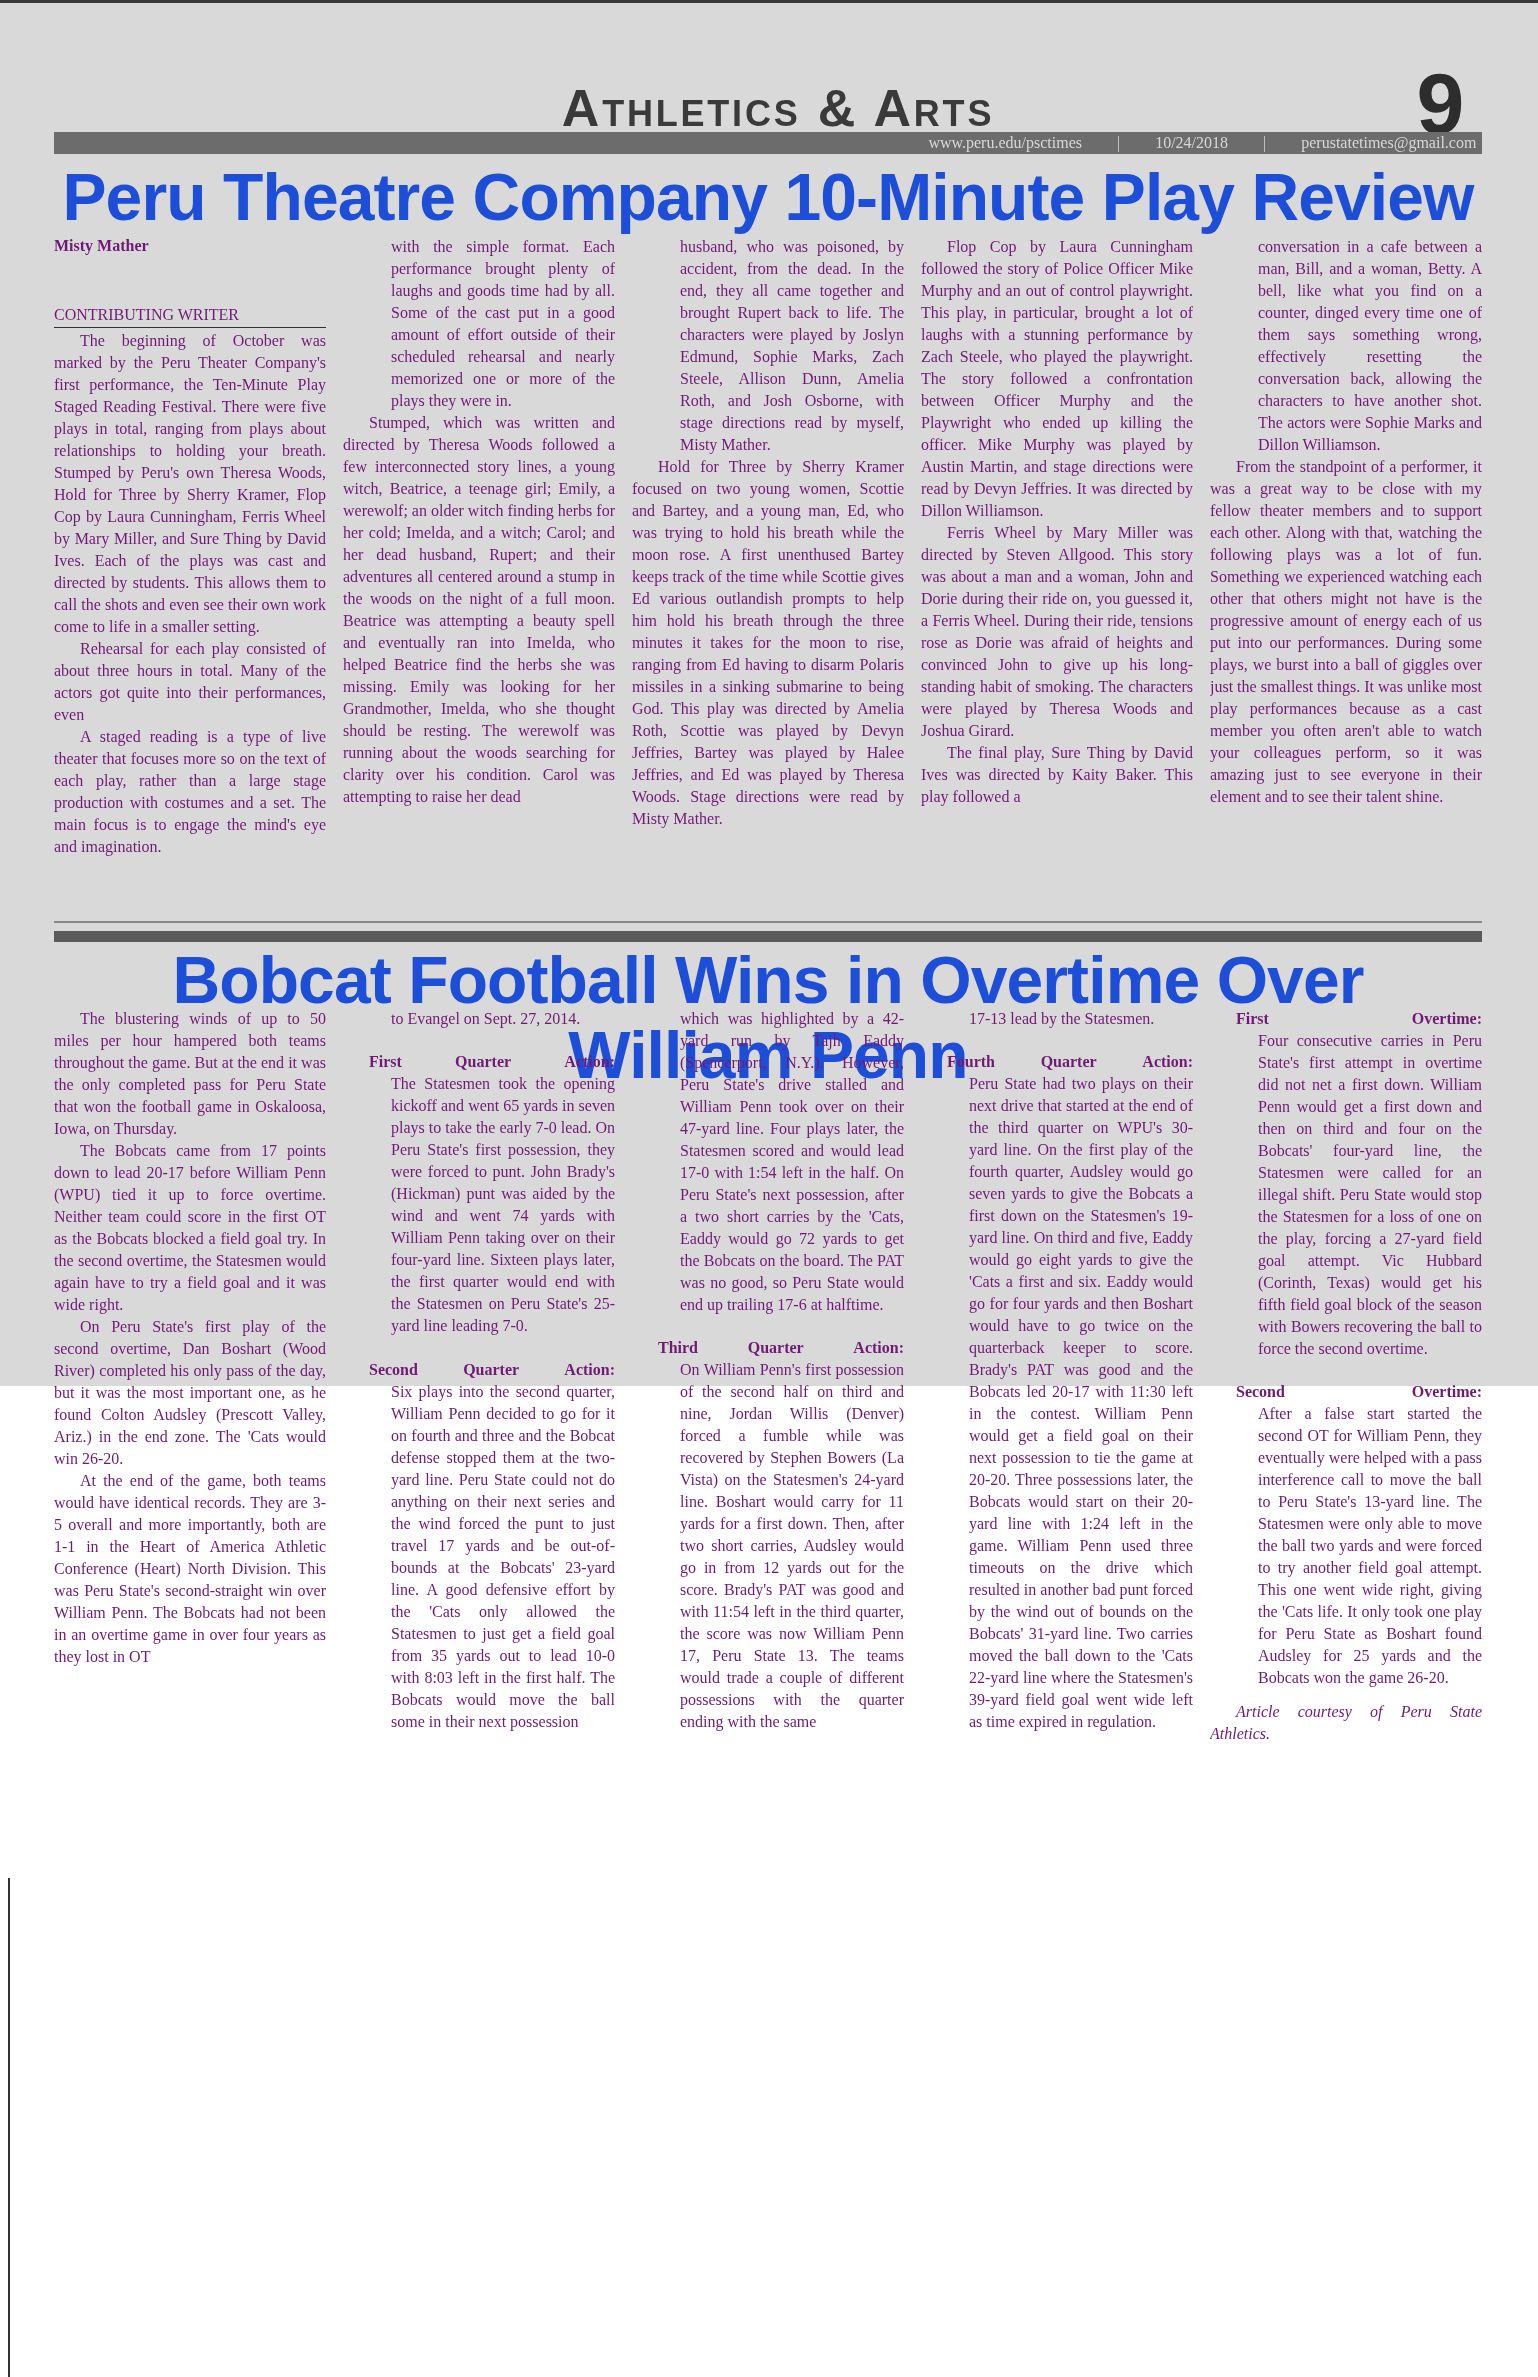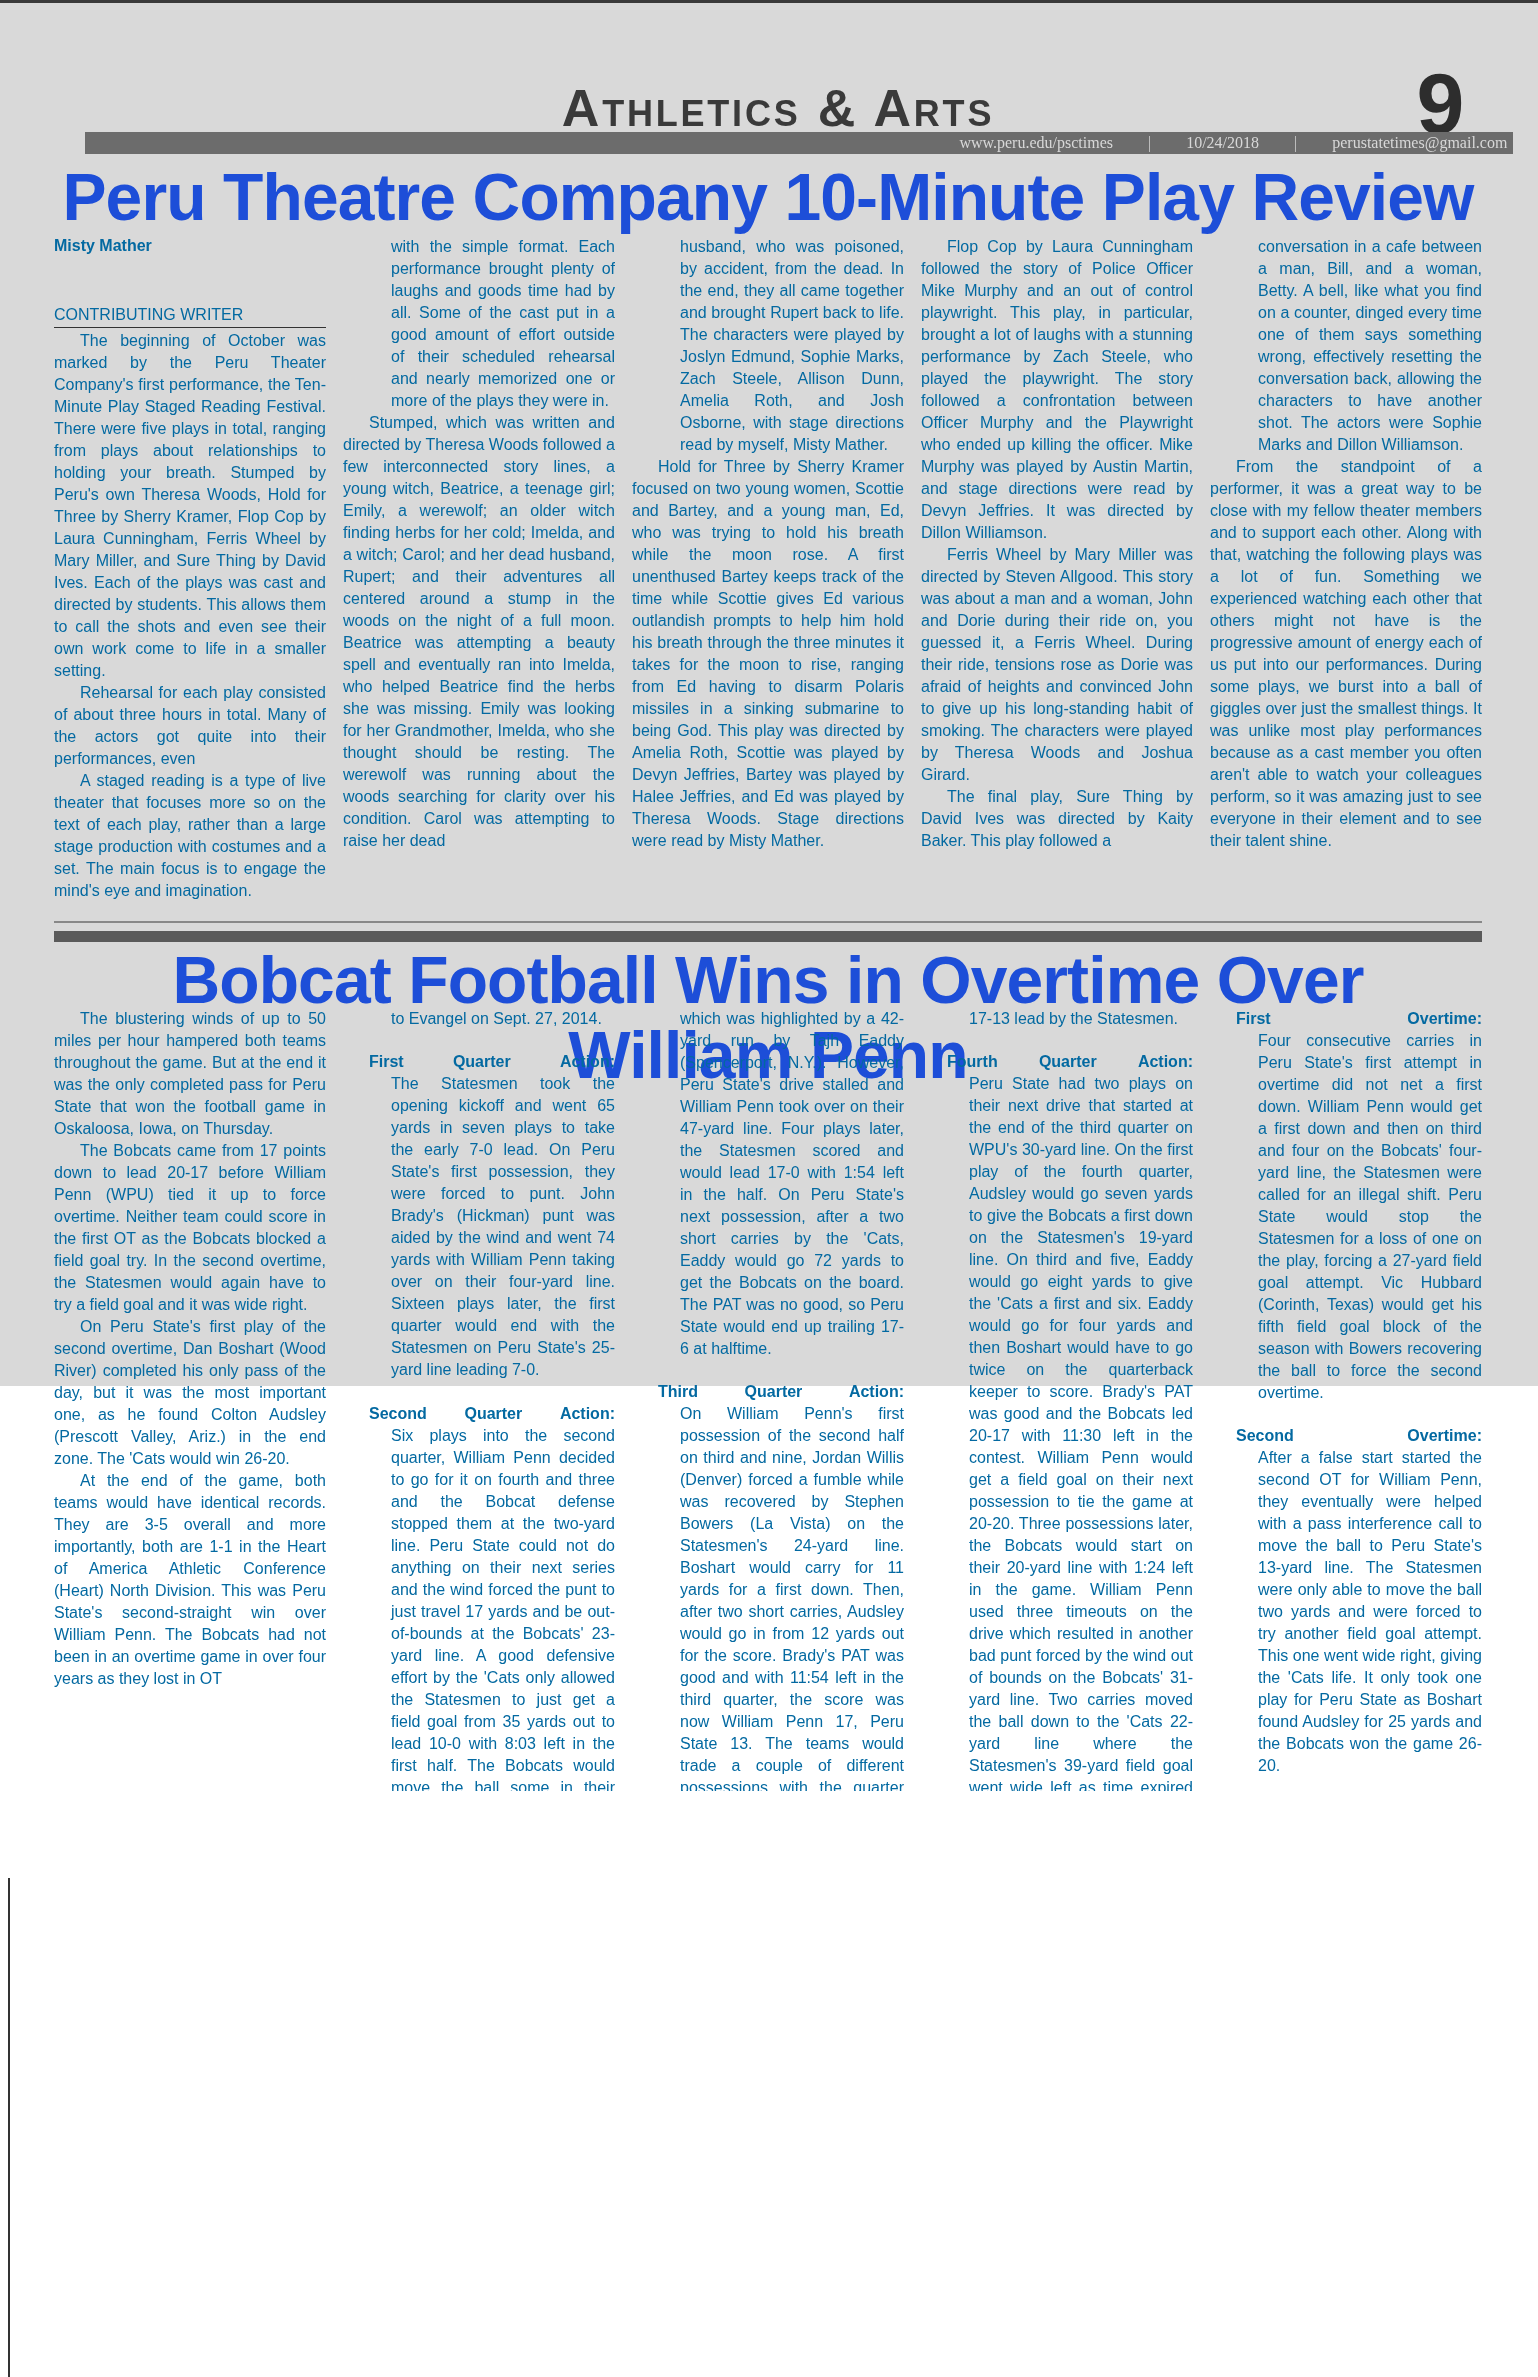--- a/index.html
+++ b/index.html
@@ -20,42 +20,42 @@
     font-variant: small-caps; text-align: center;
   }
   .page-number {
     position: absolute; left: 1403px; top: 58px; width: 75px; height: 84px;
     font-size: 86px; font-weight: bold; color: #2d2d2d; line-height: 84px; text-align: center;
   }
   .info-bar {
     position: absolute; left: 54px; top: 129px; width: 1428px; height: 22.4px;
     background: #6c6c6c;
     display: flex; justify-content: flex-end; align-items: center; padding-right: 5.6px;
-    color: #d8d8d8; font-family: "Liberation Serif", serif; font-size: 16px; margin-left: 31px;
+    color: #d8d8d8; font-family: "Liberation Serif", serif; font-size: 16px;
   }
   .info-bar .sep { padding: 0 35px; color: #cfcfcf; }
 
   .headline {
     position: absolute; left: 54px; width: 1428px; text-align: center;
     font-size: 66px; color: #1d4ed8; letter-spacing: -0.9px; line-height: 75px;
     font-family: "Liberation Sans", sans-serif;
   }
   .headline.h1 { top: 157px; }
   .headline.h2 { top: 940px; }
 
   .divider-bar { position: absolute; left: 54px; top: 928px; width: 1428px; height: 11.2px; background: #5a5a5a; }
   .thin-rule { position: absolute; left: 54px; top: 918px; width: 1428px; height: 1.9px; background: #888; }
 
   .columns { position: absolute; left: 54px; width: 1428px; display: flex; justify-content: space-between; }
   .columns.c1 { top: 233px; height: 685px; }
   .columns.c2 { top: 1005px; height: 783px; }
 
   .col {
-    width: 272px; font-size: 16px; line-height: 22px; text-align: justify; color: #0369a1;
-    font-family: Liberation Sans, sans-serif; overflow: hidden;
+    width: 272px; font-size: 16px; line-height: 22px; text-align: justify; color: #701a75;
+    font-family: Liberation Serif, serif; overflow: hidden;
   }
   .col p { text-indent: 26px; }
   .col p.noindent { text-indent: 0; margin-left: 48px; }
   .byline-name { font-weight: bold; font-size: 16px; line-height: 20.5px; }
   .byline-role { font-size: 16px; line-height: 20.5px; border-bottom: 1.9px solid #333; padding-bottom: 1.9px; margin-bottom: 1.9px; margin-top: 48px; }
   .subhead { font-weight: bold; display: flex; justify-content: space-between; text-indent: 0; padding-left: 26px; margin-top: 21.4px; }
   .credit { font-style: italic; margin-top: 12px; text-indent: 26px; }
 </style>
 </head>
 <body>

